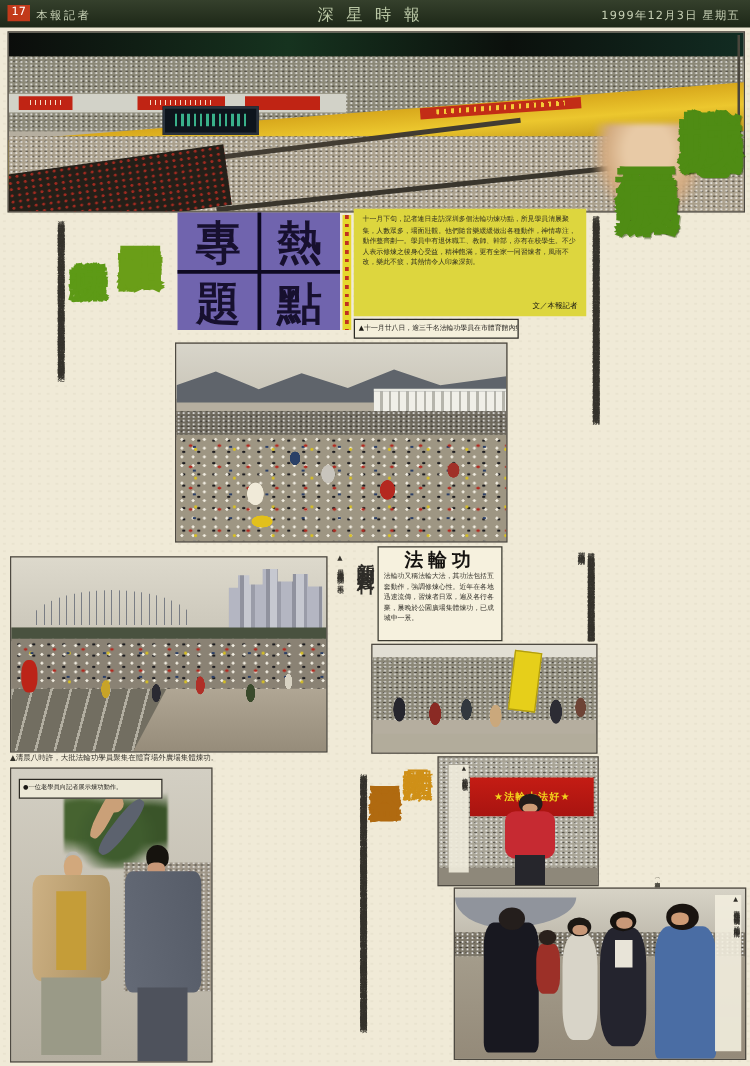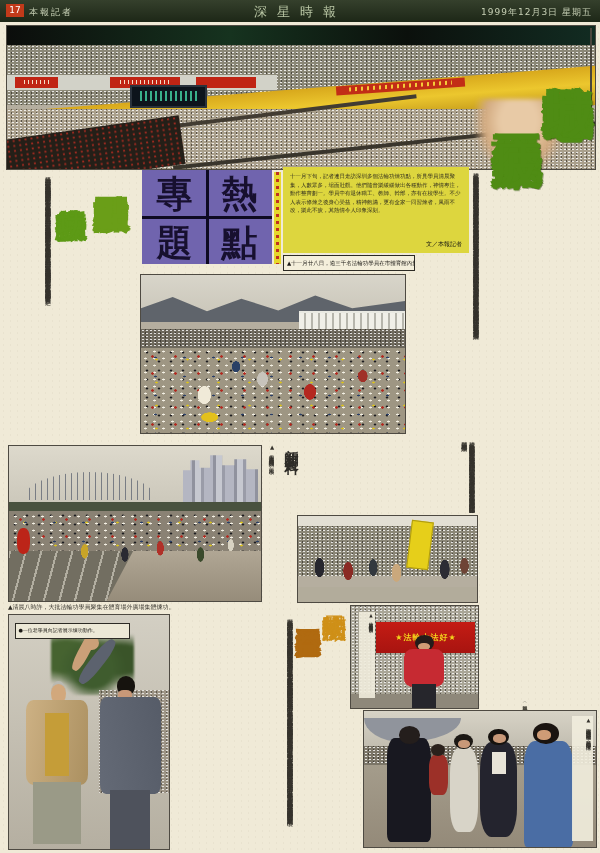--- a/index.html
+++ b/index.html
@@ -146,20 +146,24 @@
       radial-gradient(ellipse 14px 8px at 26% 90%,#e2c01c 0 58%,rgba(0,0,0,0) 62%),
       radial-gradient(ellipse 10px 13px at 64% 74%,#b42820 0 58%,rgba(0,0,0,0) 62%),
       radial-gradient(ellipse 9px 12px at 46% 66%,#c8c4bc 0 58%,rgba(0,0,0,0) 62%),
       radial-gradient(ellipse 8px 10px at 84% 64%,#a03028 0 58%,rgba(0,0,0,0) 62%),
       radial-gradient(ellipse 7px 9px at 36% 58%,#2a4066 0 58%,rgba(0,0,0,0) 62%);"></div>
   </div>
 
   <div class="abs newslbl">新聞資料</div>
   <div class="abs smallv" style="left:262px;top:444px;width:13px;height:152px;font-size:5.5px;">▲學員每天清晨準時到煉功點煉功，風雨不改。</div>
 
+  <div class="abs falunbox">
+    <div class="ti">法輪功</div>
+    <div class="smallh" style="height:52px;">法輪功又稱法輪大法，其功法包括五套動作，強調修煉心性。近年在各地迅速流傳，習煉者日眾，遍及各行各業，晨晚於公園廣場集體煉功，已成城中一景。</div>
+  </div>
   <div class="abs smallv" style="left:406px;top:437px;width:70px;height:76px;">據了解目前全市登記的煉功點已有數十處分布於各公園廣場及住宅區空地學員每日清晨及晚間集體煉功一般歷時約兩小時功法共有五套動作舒緩易學男女老幼均可習煉不受場地器械所限據了解目前全市登記的煉功點已有數十處分布於各公園廣場及住宅區空地學員每日清晨及晚間集體煉功一般歷時約兩小時功法共有五套動作舒緩易學男女老幼均可習煉不受場地器械所限</div>
 
   <div class="ph" style="left:297px;top:515px;width:179px;height:86px;">
     <div class="ly" style="left:0;top:0;width:100%;height:14%;background:#e2dfd4;"></div>
     <div class="ly spkf" style="left:0;top:12%;width:100%;height:58%;background-color:#8b8777;background-blend-mode:normal;"></div>
     <div class="ly" style="left:62%;top:6%;width:11%;height:54%;transform:rotate(7deg);background:#e6cf1a;border:1px solid #b09c10;"></div>
     <div class="ly" style="left:0;top:0;width:100%;height:100%;background-image:
       radial-gradient(ellipse 8px 16px at 12% 60%,#26262e 0 58%,rgba(0,0,0,0) 62%),
       radial-gradient(ellipse 8px 15px at 28% 64%,#8a2a24 0 58%,rgba(0,0,0,0) 62%),
       radial-gradient(ellipse 7px 14px at 42% 60%,#32383e 0 58%,rgba(0,0,0,0) 62%),

